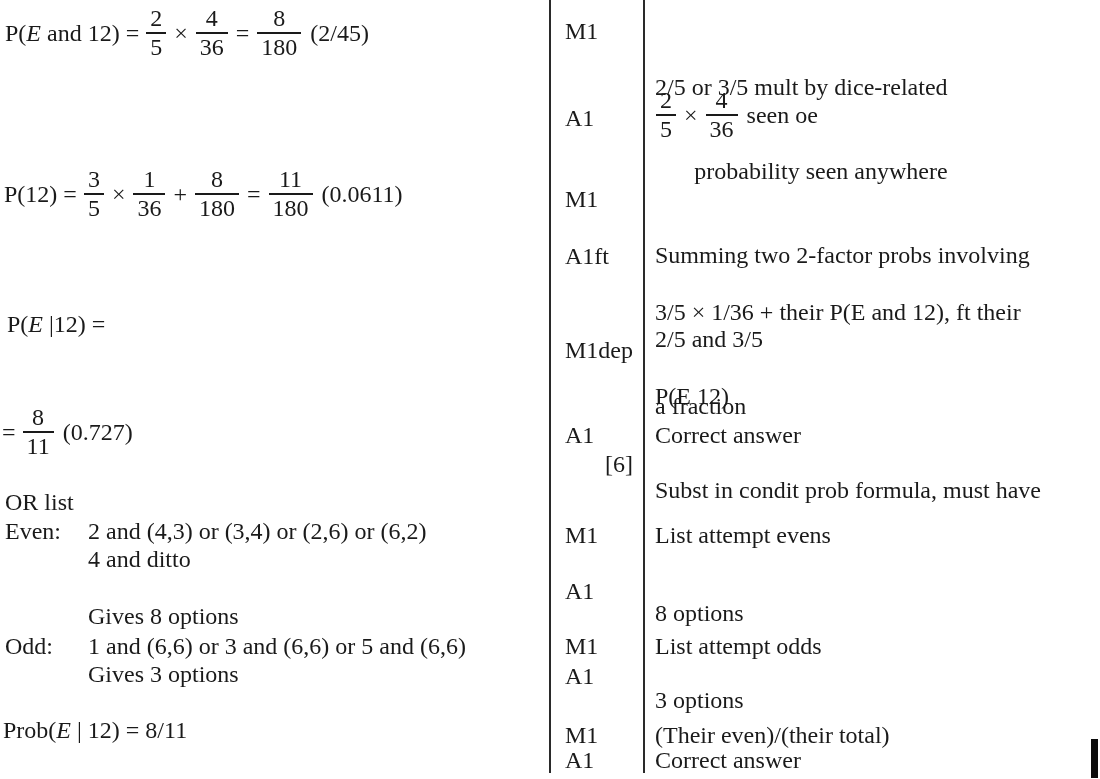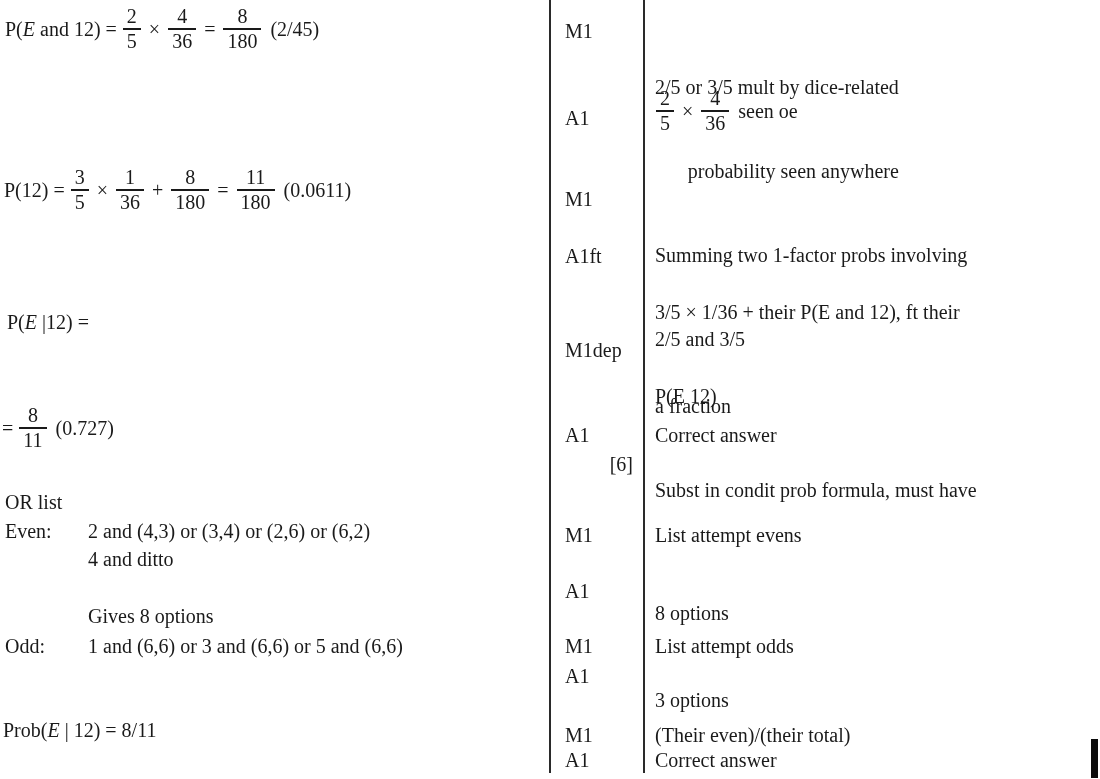--- a/index.html
+++ b/index.html
@@ -1,19 +1,19 @@
 <!DOCTYPE html>
 <html><head>
 <meta charset="utf-8">
 <style>
   html,body{margin:0;padding:0;background:#fff;}
   .page{
     position:relative;width:1100px;height:779px;background:#ffffff;overflow:hidden;
     font-family:"Liberation Serif","DejaVu Serif",serif;
-    font-size:20px;color:#1a1a1a;
+    font-size:24px;color:#1a1a1a;
   }
   .line{position:absolute;line-height:28px;white-space:pre;}
   .cblock{position:absolute;line-height:28px;white-space:pre;}
   .formula{position:absolute;display:flex;align-items:center;white-space:pre;}
   .frac{display:inline-block;text-align:center;line-height:1.05;margin:0 1px;}
   .frac .num{display:block;padding:0 4px 1px 4px;border-bottom:2px solid #1a1a1a;}
   .frac .den{display:block;padding:1px 4px 0 4px;}
   .op{margin:0 7px;}
   .tail{margin-left:8px;}
   .vrule{position:absolute;top:0;width:2px;background:#2a2a2a;}
@@ -63,20 +63,21 @@
 
   <div class="line" style="top:488px;left:5px;text-align:center;">OR list</div>
 
   <div class="line" style="top:517px;left:5px;">Even:</div>
   <div class="line" style="top:517px;left:88px;">2 and (4,3) or (3,4) or (2,6) or (6,2)</div>
   <div class="line" style="top:545px;left:88px;">4 and ditto</div>
   <div class="line" style="top:602px;left:88px;">Gives 8 options</div>
 
   <div class="line" style="top:632px;left:5px;">Odd:</div>
   <div class="line" style="top:632px;left:88px;">1 and (6,6) or 3 and (6,6) or 5 and (6,6)</div>
+  <div class="line" style="top:660px;left:88px;">Gives 3 options</div>
 
   <div class="line" style="top:716px;left:3px;"><span>Prob(</span><i>E</i><span> | 12) = 8/11</span></div>
 
   <div class="line" style="top:17px;left:565px;">M1</div>
   <div class="line" style="top:104px;left:565px;">A1</div>
   <div class="line" style="top:185px;left:565px;">M1</div>
   <div class="line" style="top:242px;left:565px;">A1ft</div>
   <div class="line" style="top:336px;left:565px;">M1dep</div>
   <div class="line" style="top:421px;left:565px;">A1</div>
   <div class="line marks-total" style="top:450px;left:548px;width:85px;">[6]</div>
@@ -93,21 +94,21 @@
   </div>
 
   <div class="formula" style="top:88px;left:655px;">
     <span class="frac"><span class="num">2</span><span class="den">5</span></span>
     <span class="op">×</span>
     <span class="frac"><span class="num">4</span><span class="den">36</span></span>
     <span class="tail">seen oe</span>
   </div>
 
   <div class="cblock" style="top:185px;left:655px;">
-    <div>Summing two 1-factor probs involving</div>
+    <div>Summing two 2-factor probs involving</div>
     <div>2/5 and 3/5</div>
   </div>
 
   <div class="cblock" style="top:242px;left:655px;">
     <div>3/5 × 1/36 + their P(E and 12), ft their</div>
     <div>P(E 12)</div>
   </div>
 
   <div class="cblock" style="top:336px;left:655px;">
     <div>a fraction</div>

